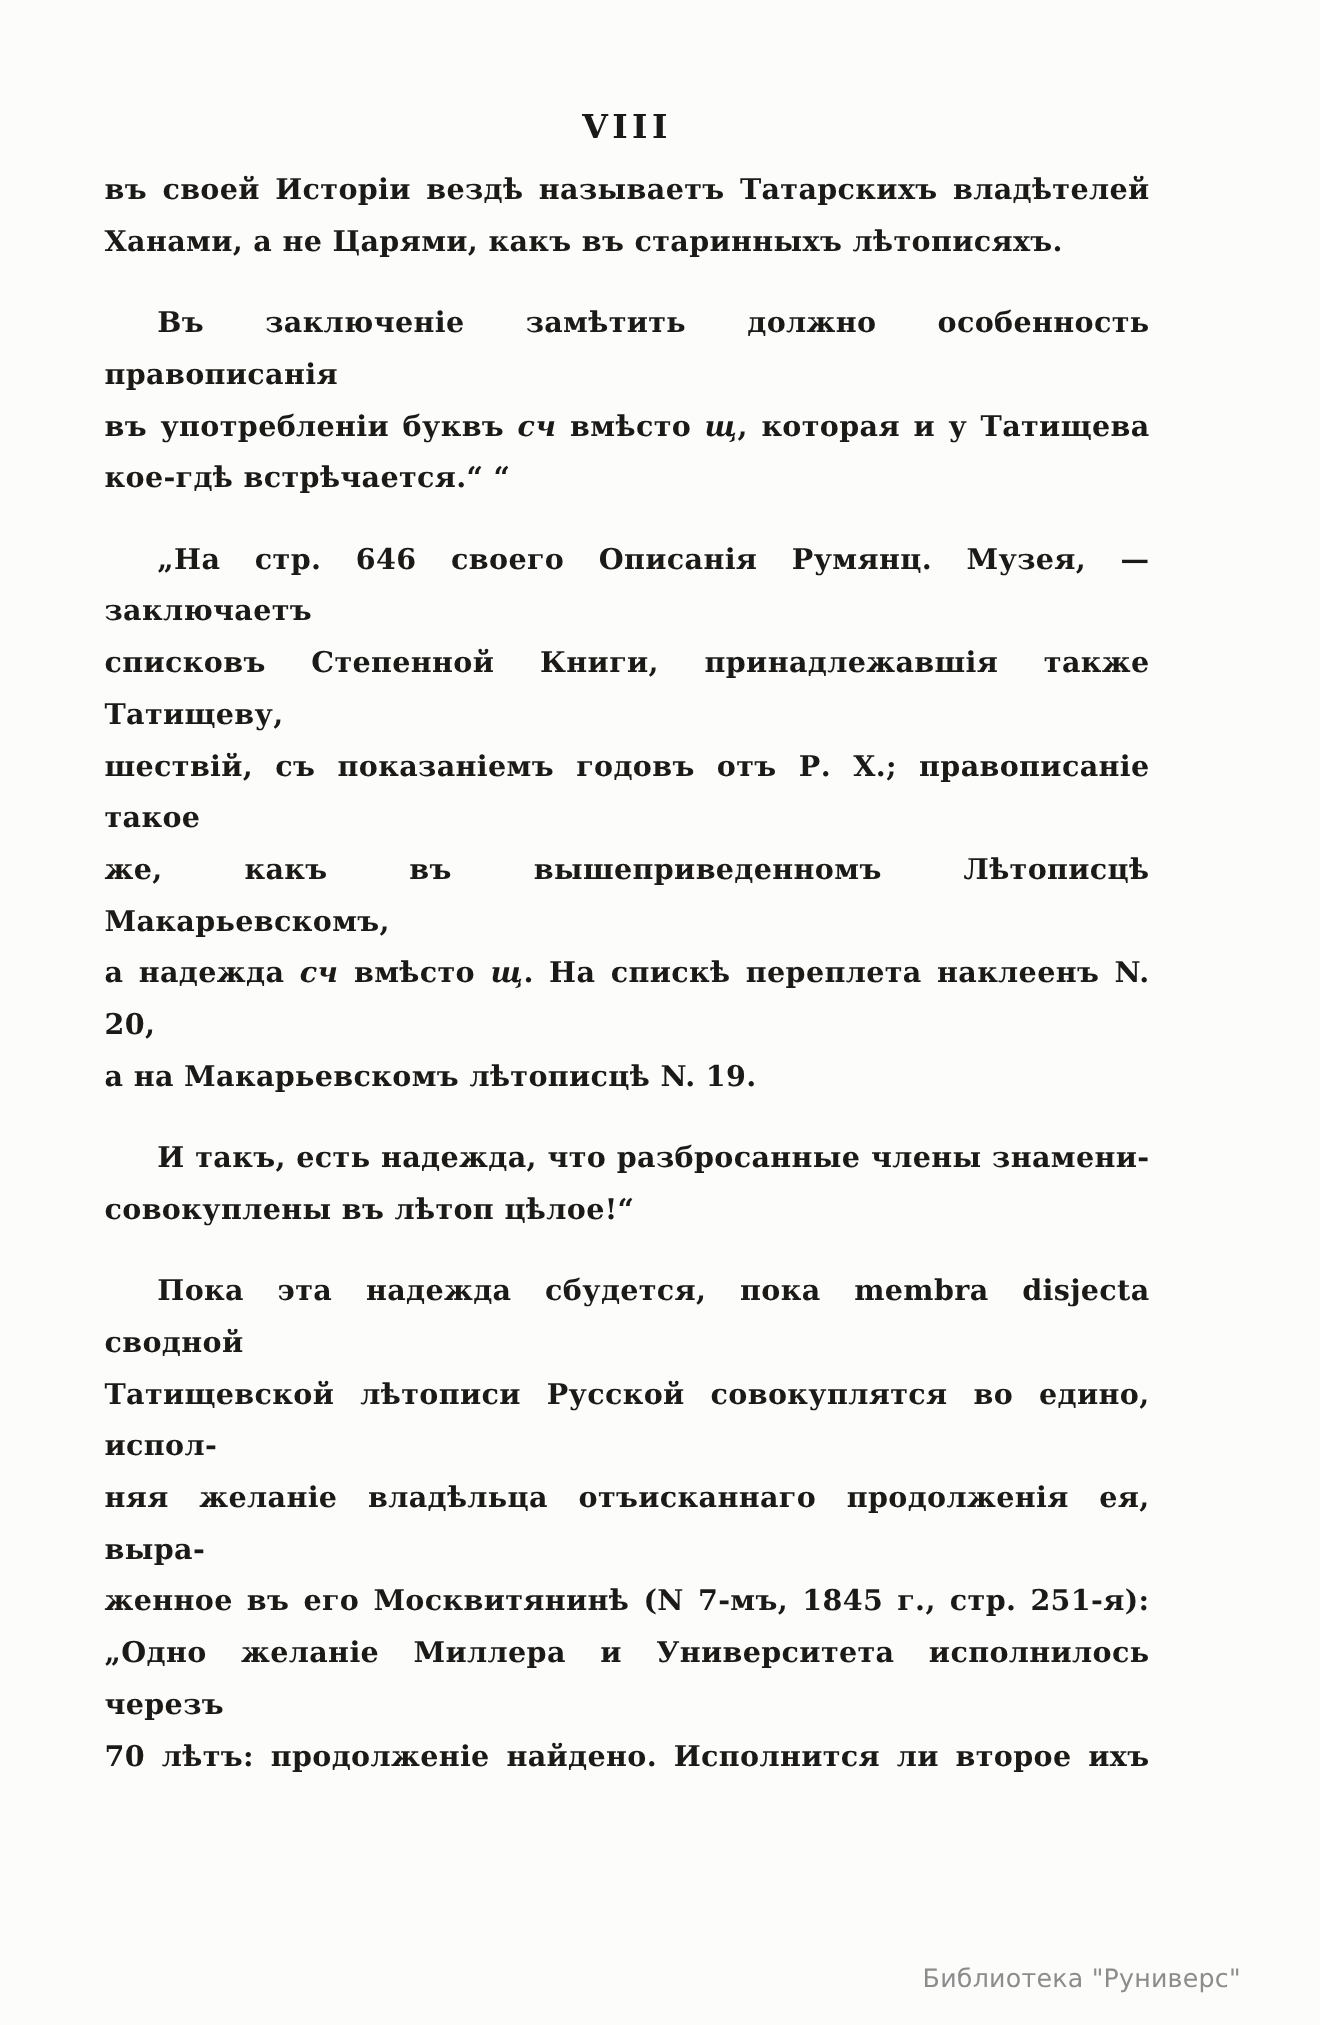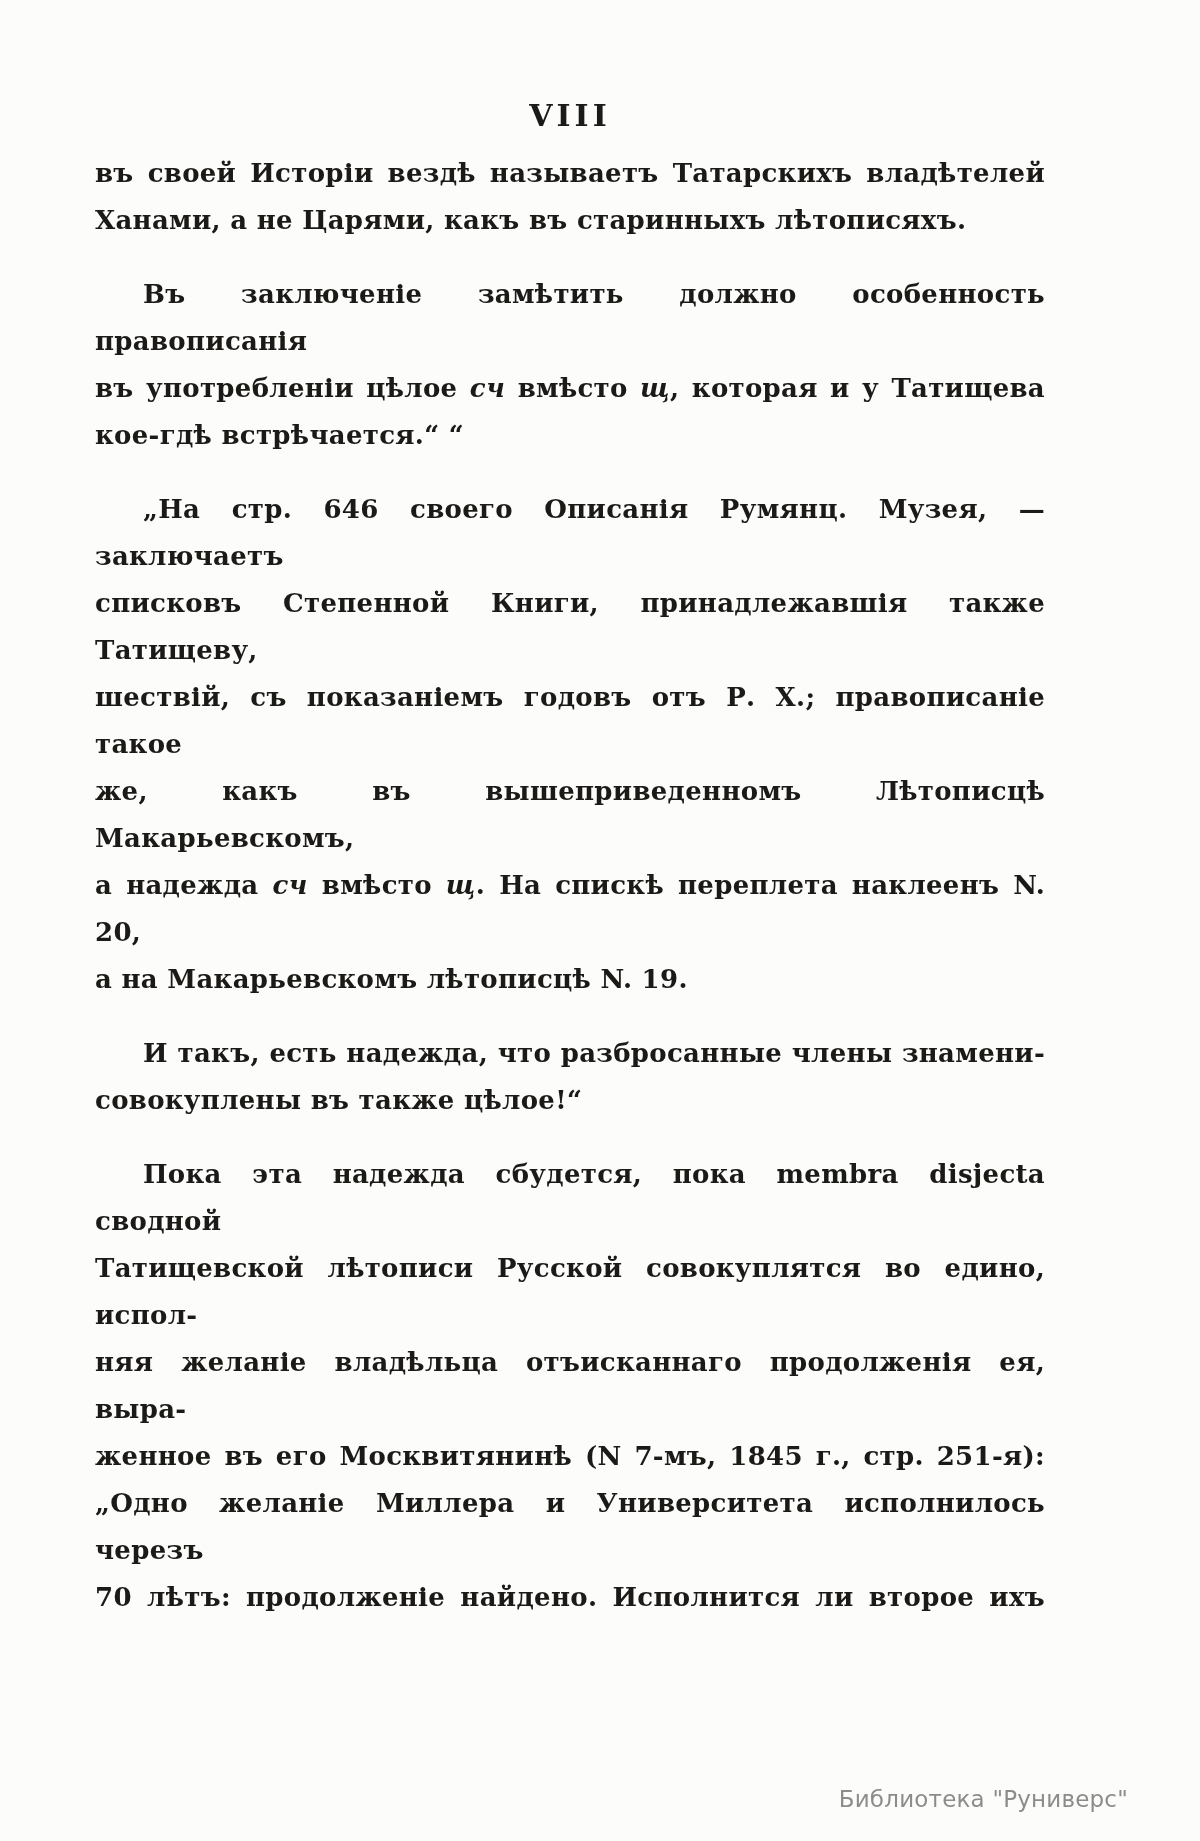--- a/index.html
+++ b/index.html
@@ -49,34 +49,34 @@
 <div class="page">
   <div class="page-number">VIII</div>
 
   <div class="text-block">
       <div class="para">
         <div class="line"><span>въ своей Исторіи вездѣ называетъ Татарскихъ владѣтелей</span></div>
         <div class="line no-just"><span>Ханами, а не Царями, какъ въ старинныхъ лѣтописяхъ.</span></div>
       </div>
       <div class="para indent">
         <div class="line"><span>Въ заключеніе замѣтить должно особенность правописанія</span></div>
-        <div class="line"><span>въ употребленіи цѣлое </span><em>сч</em><span> вмѣсто </span><em>щ</em><span>, которая и у Татищева</span></div>
+        <div class="line"><span>въ употребленіи буквъ </span><em>сч</em><span> вмѣсто </span><em>щ</em><span>, которая и у Татищева</span></div>
         <div class="line no-just"><span>кое-гдѣ встрѣчается.“ “</span></div>
       </div>
       <div class="para indent">
         <div class="line"><span>„На стр. 646 своего Описанія Румянц. Музея, — заключаетъ</span></div>
         <div class="line"><span>списковъ Степенной Книги, принадлежавшія также Татищеву,</span></div>
         <div class="line"><span>шествій, съ показаніемъ годовъ отъ Р. Х.; правописаніе такое</span></div>
         <div class="line"><span>же, какъ въ вышеприведенномъ Лѣтописцѣ Макарьевскомъ,</span></div>
         <div class="line"><span>а надежда </span><em>сч</em><span> вмѣсто </span><em>щ</em><span>. На спискѣ переплета наклеенъ N. 20,</span></div>
         <div class="line no-just"><span>а на Макарьевскомъ лѣтописцѣ N. 19.</span></div>
       </div>
       <div class="para indent">
         <div class="line"><span>И такъ, есть надежда, что разбросанные члены знамени-</span></div>
-        <div class="line no-just"><span>совокуплены въ также цѣлое!“</span></div>
+        <div class="line no-just"><span>совокуплены въ лѣтоп цѣлое!“</span></div>
       </div>
       <div class="para indent">
         <div class="line"><span>Пока эта надежда сбудется, пока membra disjecta сводной</span></div>
         <div class="line"><span>Татищевской лѣтописи Русской совокуплятся во едино, испол-</span></div>
         <div class="line"><span>няя желаніе владѣльца отъисканнаго продолженія ея, выра-</span></div>
         <div class="line"><span>женное въ его Москвитянинѣ (N 7-мъ, 1845 г., стр. 251-я):</span></div>
         <div class="line"><span>„Одно желаніе Миллера и Университета исполнилось черезъ</span></div>
         <div class="line"><span>70 лѣтъ: продолженіе найдено. Исполнится ли второе ихъ</span></div>
       </div>
     </div>

